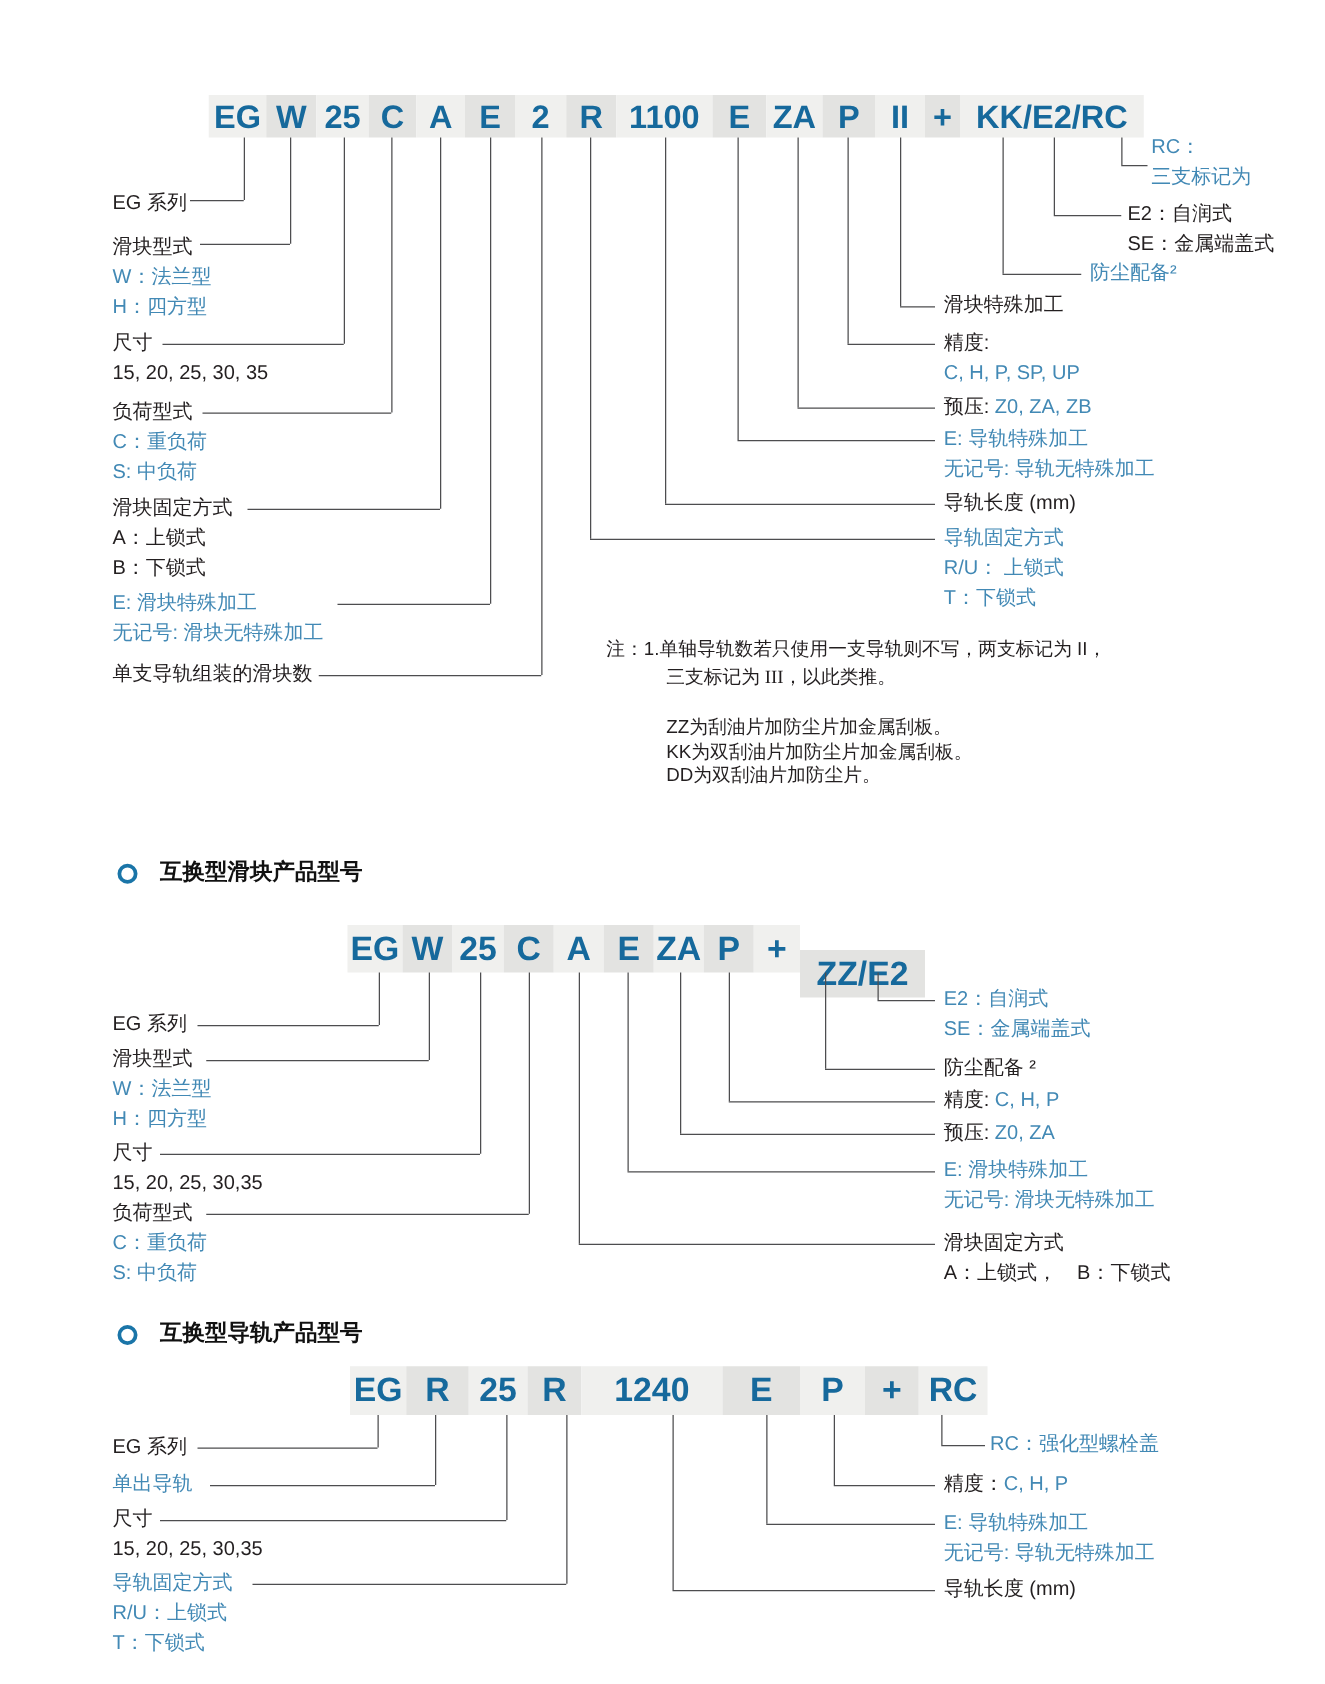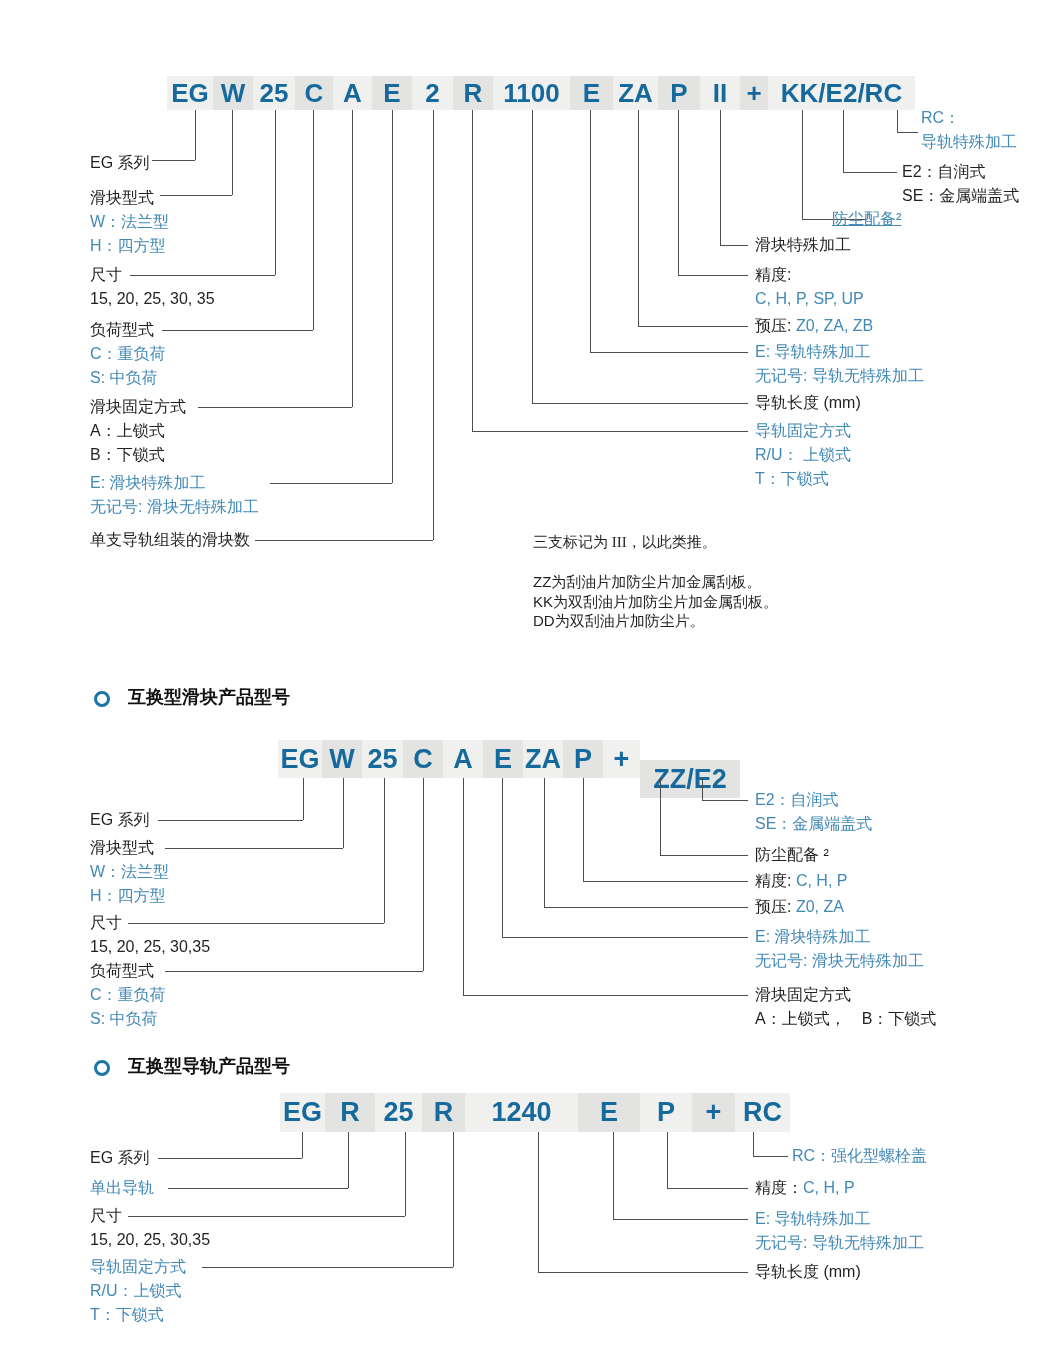--- a/index.html
+++ b/index.html
@@ -109,44 +109,45 @@
     <div class="black">B：下锁式</div>
   </div>
   <div class="lbl" style="left:90px;top:471px;">
     <div class="blue">E: 滑块特殊加工</div>
     <div class="blue">无记号: 滑块无特殊加工</div>
   </div>
   <div class="lbl black" style="left:90px;top:528px;">单支导轨组装的滑块数</div>
 
   <div class="lbl blue" style="left:921px;top:106px;">
     <div>RC：</div>
-    <div>导轨特殊加工</div>
+    <div>三支标记为</div>
   </div>
   <div class="lbl black" style="left:902px;top:160px;">
     <div>E2：自润式</div>
     <div>SE：金属端盖式</div>
   </div>
-  <div class="lbl blue" style="left:832px;top:207px;text-decoration:underline;">防尘配备²</div>
+  <div class="lbl blue" style="left:872px;top:207px;">防尘配备²</div>
   <div class="lbl black" style="left:755px;top:233px;">滑块特殊加工</div>
   <div class="lbl" style="left:755px;top:263px;">
     <div class="black">精度:</div>
     <div class="blue">C, H, P, SP, UP</div>
   </div>
   <div class="lbl" style="left:755px;top:314px;"><span class="black">预压: </span><span class="blue">Z0, ZA, ZB</span></div>
   <div class="lbl" style="left:755px;top:340px;">
     <div class="blue">E: 导轨特殊加工</div>
     <div class="blue">无记号: 导轨无特殊加工</div>
   </div>
   <div class="lbl black" style="left:755px;top:391px;">导轨长度 (mm)</div>
   <div class="lbl" style="left:755px;top:419px;">
     <div class="blue">导轨固定方式</div>
     <div class="blue">R/U： 上锁式</div>
     <div class="blue">T：下锁式</div>
   </div>
 
+  <div class="note" style="left:485px;top:510px;">注：1.单轴导轨数若只使用一支导轨则不写，两支标记为 II，</div>
   <div class="note" style="left:533px;top:532px;font-family:Liberation Serif, serif;">三支标记为 III，以此类推。</div>
   <div class="note" style="left:533px;top:572px;">ZZ为刮油片加防尘片加金属刮板。</div>
   <div class="note" style="left:533px;top:592px;">KK为双刮油片加防尘片加金属刮板。</div>
   <div class="note" style="left:533px;top:611px;">DD为双刮油片加防尘片。</div>
 
 
   <span class="ring" style="left:94px;top:691px;"></span>
   <div class="abs h2" style="left:128px;top:685px;">互换型滑块产品型号</div>
 
   <div class="bar b2" style="left:0;top:740px;width:1060px;height:38px;">

